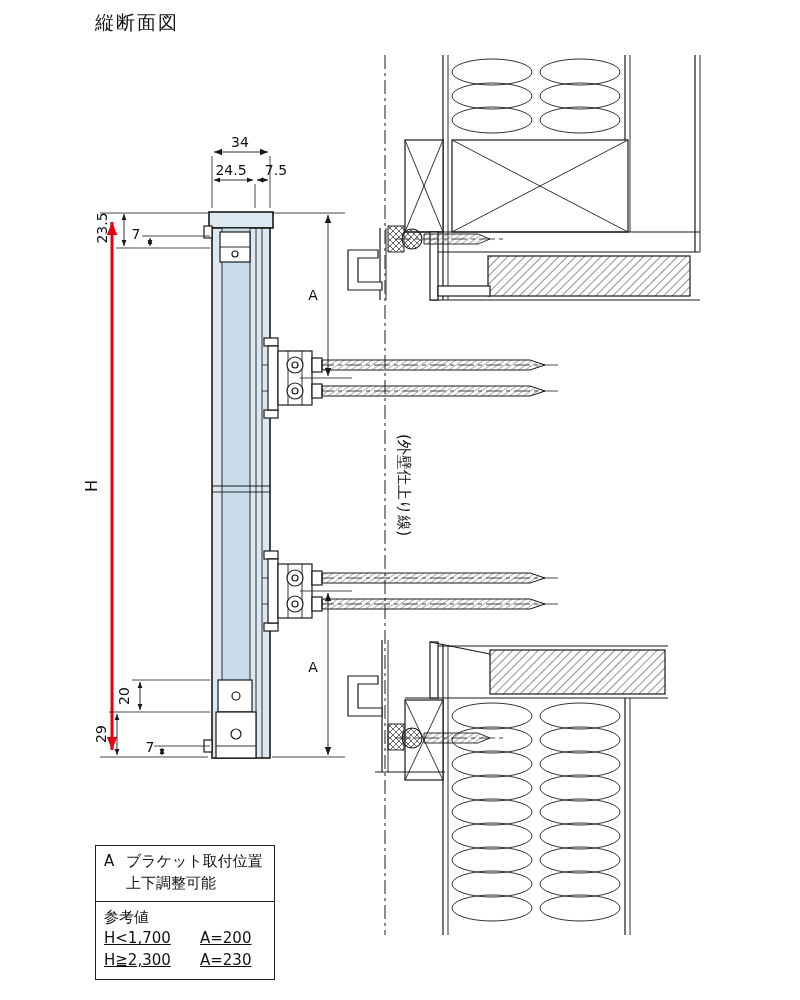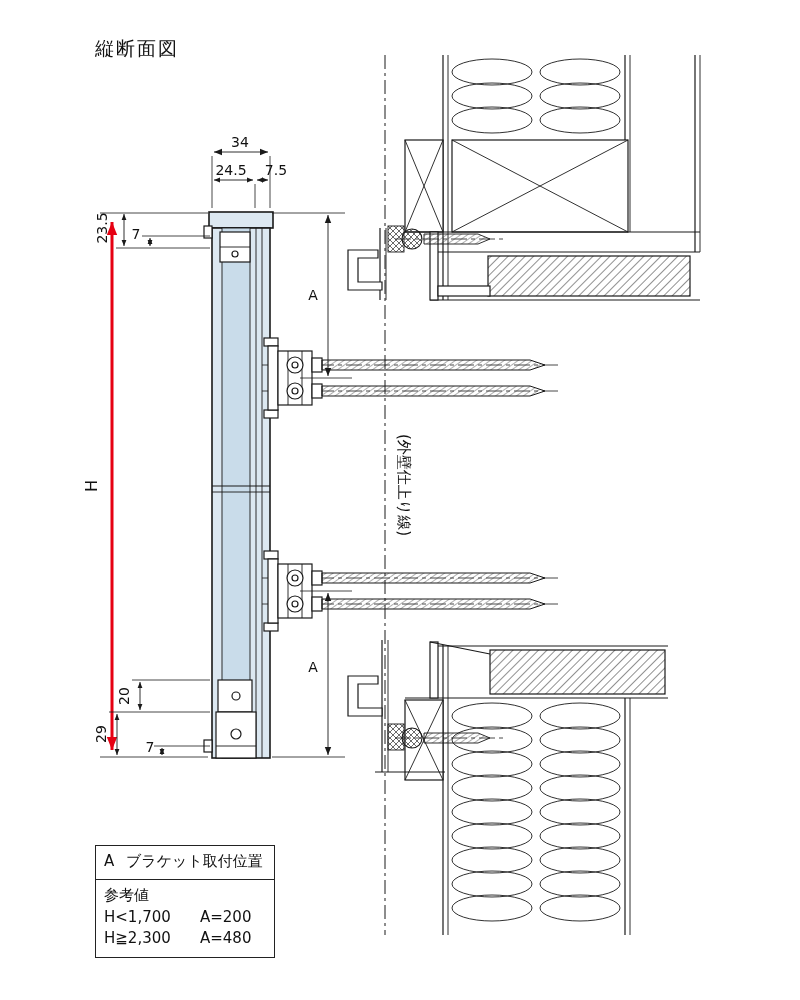--- a/index.html
+++ b/index.html
@@ -1,37 +1,37 @@
 <!DOCTYPE html>
 <html><head>
 <meta charset="utf-8">
 <style>
   html,body{margin:0;padding:0;background:#ffffff;}
   body{width:800px;height:1000px;position:relative;font-family:"DejaVu Sans","Liberation Sans",sans-serif;color:#111;}
-  .page-title{position:absolute;left:95px;top:10px;font-size:19px;letter-spacing:2px;color:#111;margin-top:26px;}
+  .page-title{position:absolute;left:95px;top:10px;font-size:19px;letter-spacing:2px;color:#111;}
   svg{position:absolute;left:0;top:0;}
   
   .ln{stroke:#1a1a1a;stroke-width:1.2;fill:none;}
   .thin{stroke-width:0.9;}
   .wfill{fill:#ffffff;stroke:#1a1a1a;stroke-width:1.2;}
   .dim{stroke:#1a1a1a;stroke-width:0.9;fill:none;}
   .ext{stroke:#1a1a1a;stroke-width:0.8;fill:none;}
   .cl{stroke:#1a1a1a;stroke-width:0.8;stroke-dasharray:16 4 4 4;fill:none;}
   .chain{stroke:#1a1a1a;stroke-width:1;stroke-dasharray:14 4 3 4;fill:none;}
   text.d{font:14px "DejaVu Sans","Liberation Sans",sans-serif;fill:#111;}
   text.dl{font:15px "DejaVu Sans","Liberation Sans",sans-serif;fill:#111;}
   text.dh{font:16px "DejaVu Sans","Liberation Sans",sans-serif;fill:#111;}
   
   .legend{position:absolute;left:95px;top:845px;width:178px;border:1.6px solid #222;background:#fff;font-size:15px;line-height:1.45;}
   .legend-top{padding:5px 8px 6px 8px;border-bottom:1.6px solid #222;}
   .lg-row{display:flex;}
   .lg-key{display:inline-block;width:22px;flex:0 0 22px;}
   .lg-indent{padding-left:22px;}
   .legend-bottom{padding:5px 8px 7px 8px;}
-  .lg-grid{display:grid;grid-template-columns:96px 1fr;}
+  .lg-grid{display:grid;grid-template-columns:96px 1fr;text-decoration:underline;}
 </style>
 </head>
 <body>
 
 <div class="page-title">縦断面図</div>
 
 <svg width="800" height="1000" viewBox="0 0 800 1000">
   <defs>
     <marker id="arr" viewBox="0 0 10 10" refX="10" refY="5" markerWidth="10" markerHeight="8" markerUnits="userSpaceOnUse" orient="auto-start-reverse">
       <path d="M0,1 L10,5 L0,9 Z" fill="#1a1a1a"></path>
@@ -263,23 +263,26 @@
     <text class="d" text-anchor="middle" x="150" y="752">7</text>
   </g>
 </svg>
 
 <div class="legend">
   <div class="legend-top">
     <div class="lg-row">
       <span class="lg-key">A</span>
       <span>ブラケット取付位置</span>
     </div>
+    <div class="lg-row lg-indent">
+      <span>上下調整可能</span>
+    </div>
   </div>
   <div class="legend-bottom">
     <div>参考値</div>
     <div class="lg-grid">
       <span>H&lt;1,700</span>
       <span>A=200</span>
       <span>H≧2,300</span>
-      <span>A=480</span>
+      <span>A=230</span>
     </div>
   </div>
 </div>
 
 </body></html>

